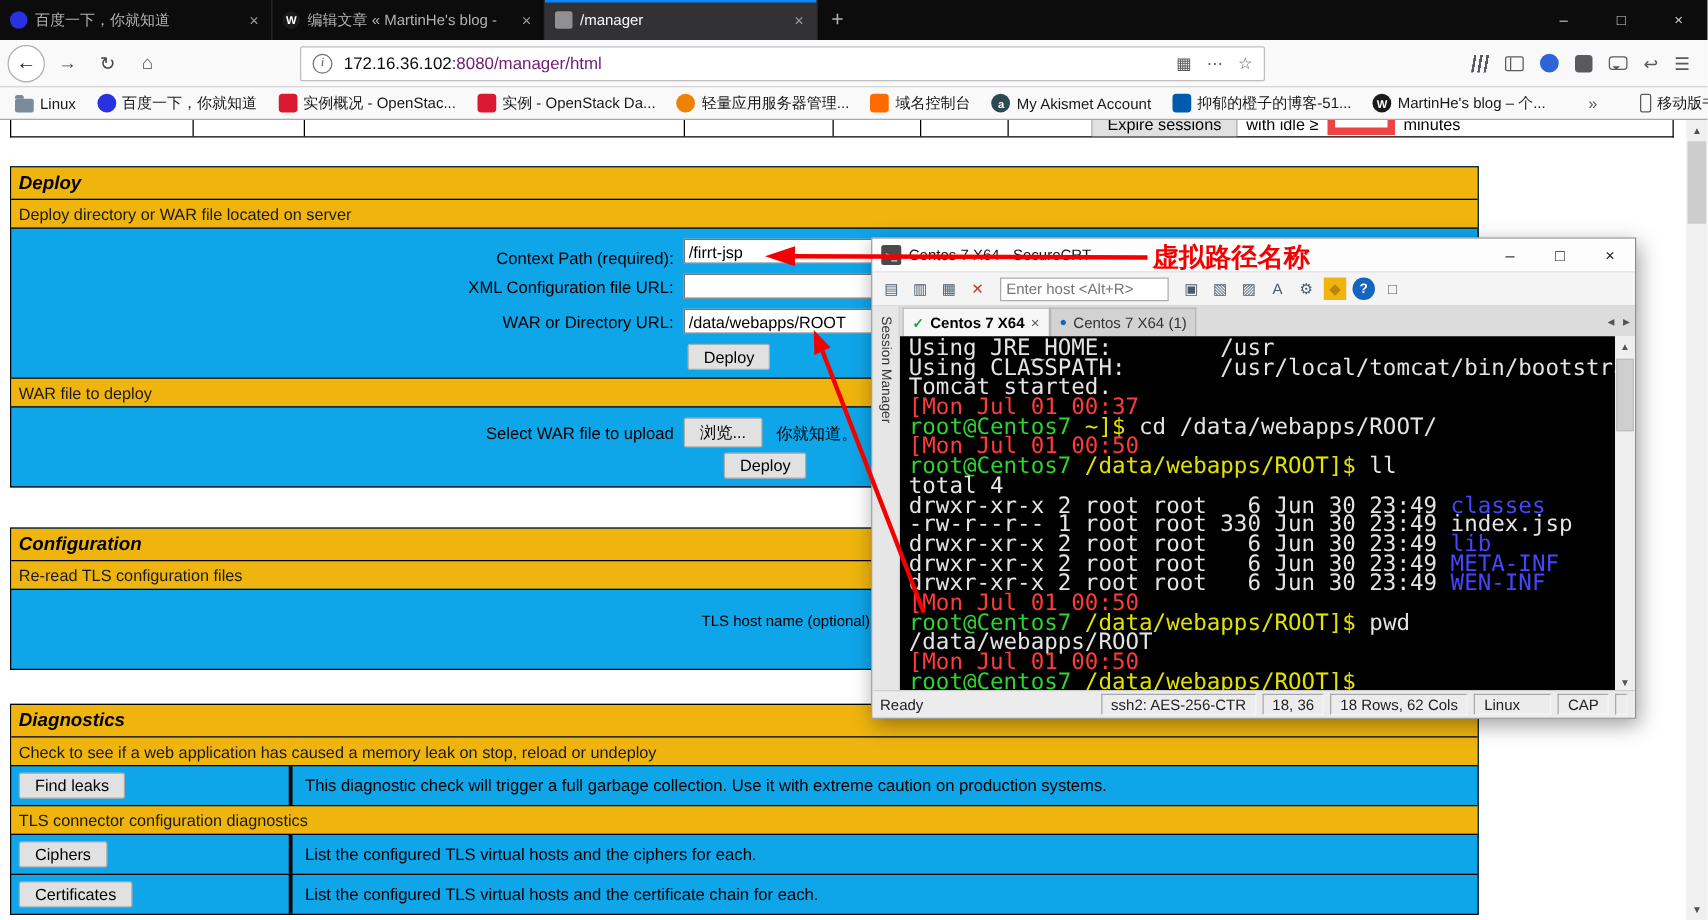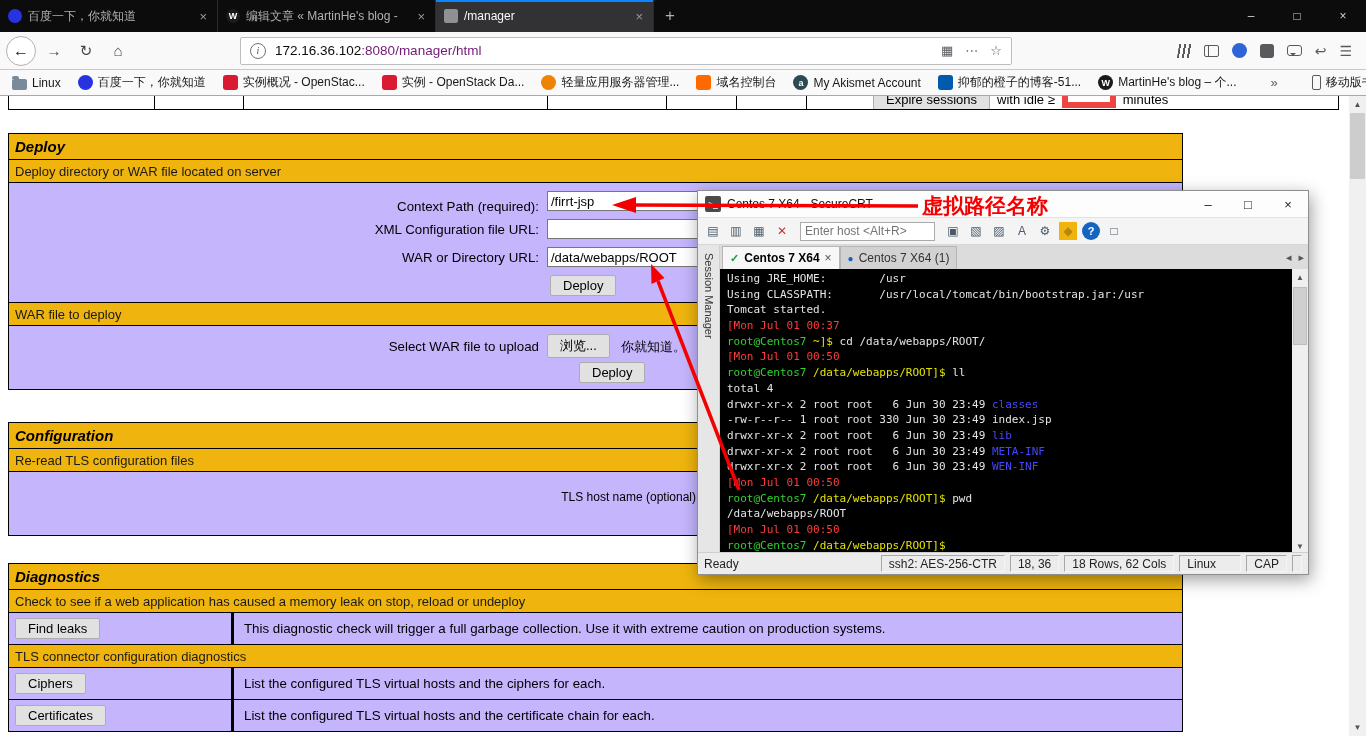--- a/index.html
+++ b/index.html
@@ -57,21 +57,21 @@
 
   
   .content{position:absolute;left:0;top:96px;width:1349px;height:640px;background:#fff;overflow:hidden;z-index:1;}
 
   .vscroll{position:absolute;left:1349px;top:96px;width:17px;height:640px;background:#f0f0f0;z-index:6;}
   .vs-arrow{position:absolute;left:0;width:17px;height:17px;display:flex;align-items:center;justify-content:center;font-size:8px;color:#505050;}
   .vs-thumb{position:absolute;left:1px;top:17px;width:15px;height:66px;background:#cdcdcd;border-radius:1px;}
 
   
   .gold{background:#efb50e;}
-  .tbl{position:absolute;left:8px;width:1175px;border:1px solid #000;background:#c4b5fd;}
+  .tbl{position:absolute;left:8px;width:1175px;border:1px solid #000;background:#0ea5e9;}
   .t-title{height:25px;line-height:25px;font-size:15px;font-weight:bold;font-style:italic;color:#000;padding-left:6px;}
   .t-sub{height:23px;line-height:23px;font-size:13px;font-weight:normal;color:#1a1a1a;padding-left:6px;border-top:1px solid #000;}
 
   .pt{position:absolute;left:8px;top:0;width:1331px;height:14px;overflow:hidden;border-left:1px solid #000;border-right:1px solid #000;border-bottom:1px solid #000;background:#fff;}
   .pt-row{position:absolute;left:0;bottom:0;width:100%;height:20px;display:flex;align-items:center;}
   .pt-c{height:200%;border-right:1px solid #000;flex:none;}
   .pt-last{flex:1;display:flex;align-items:center;gap:7px;padding-left:66px;font-size:13px;}
   .pt-input{width:36px;height:18px;border:6px solid #ef4444;font-size:12px;text-align:left;padding:0 21px;}
 
   .deploy-form{position:relative;height:120px;border-top:1px solid #000;}
@@ -101,21 +101,21 @@
   .crt-host{width:135px;height:19px;font-size:12px;border:1px solid #aaa;padding:0 4px;font-family:inherit;margin:0 4px;}
   .crt-left{position:absolute;left:0;top:54px;bottom:22px;width:22px;background:#e6e6e6;border-right:1px solid #d0d0d0;}
   .crt-left span{writing-mode:vertical-rl;font-size:11px;color:#333;display:block;margin:8px auto 0;}
   .crt-tabs{position:absolute;left:22px;top:54px;right:0;height:24px;background:#dcdcdc;display:flex;align-items:flex-end;padding-left:2px;}
   .crt-tab{height:23px;display:flex;align-items:center;padding:0 7px;font-size:12px;gap:5px;background:#d2d2d2;border:1px solid #b5b5b5;border-bottom:none;color:#333;white-space:nowrap;}
   .crt-tab.active{background:#f7f7f7;font-weight:bold;color:#000;}
   .crt-check{color:#1e9e3e;font-weight:bold;font-size:11px;}
   .crt-dot{color:#1565c0;font-size:10px;}
   .crt-tab-x{color:#555;font-weight:normal;}
   .crt-tab-arrows{margin-left:auto;margin-right:4px;color:#555;font-size:11px;display:flex;gap:7px;align-self:center;}
-  .crt-term{position:absolute;left:22px;top:78px;width:572px;height:285px;background:#000;padding:2px 0 0 7px;font-family:"DejaVu Sans Mono",monospace;font-size:11px;overflow:hidden;cursor:text;}
+  .crt-term{position:absolute;left:22px;top:78px;width:572px;height:285px;background:#000;padding:2px 0 0 7px;font-family:"DejaVu Sans Mono",monospace;font-size:18px;overflow:hidden;cursor:text;}
   .t-line{height:15.7px;line-height:15.7px;white-space:pre;}
   .t-w{color:#e4e4e4;} .t-r{color:#ff3b3b;} .t-g{color:#2fd32f;} .t-y{color:#e3e300;} .t-b{color:#4646ff;}
   .crt-scrollbar{position:absolute;left:594px;top:78px;width:16px;height:285px;background:#efefef;}
   .crt-sb-a{position:absolute;left:0;width:16px;height:16px;display:flex;align-items:center;justify-content:center;font-size:8px;color:#555;}
   .crt-sb-thumb{position:absolute;left:1px;top:18px;width:14px;height:58px;background:#cfcfcf;border:1px solid #bdbdbd;}
   .crt-status{position:absolute;left:0;right:0;bottom:0;height:22px;background:#ececec;border-top:1px solid #cfcfcf;display:flex;align-items:center;font-size:12px;color:#222;padding:0 6px;}
   .seg{border:1px solid;border-color:#a8a8a8 #f5f5f5 #f5f5f5 #a8a8a8;padding:0 7px;height:17px;line-height:16px;margin-left:5px;white-space:nowrap;}
   .seg.cut{width:10px;padding:0;overflow:hidden;}
   .crt-spacer{flex:1;}
 

